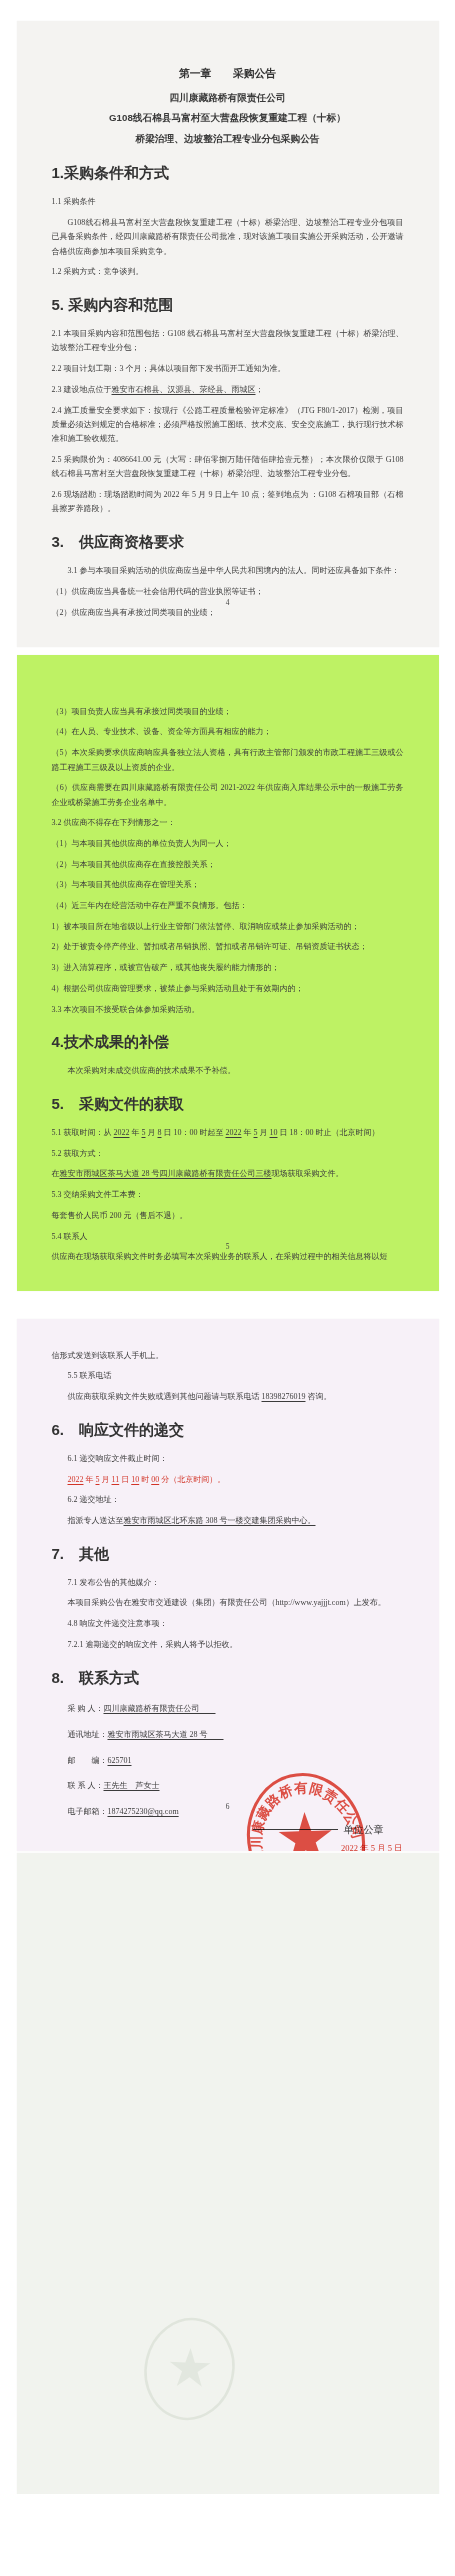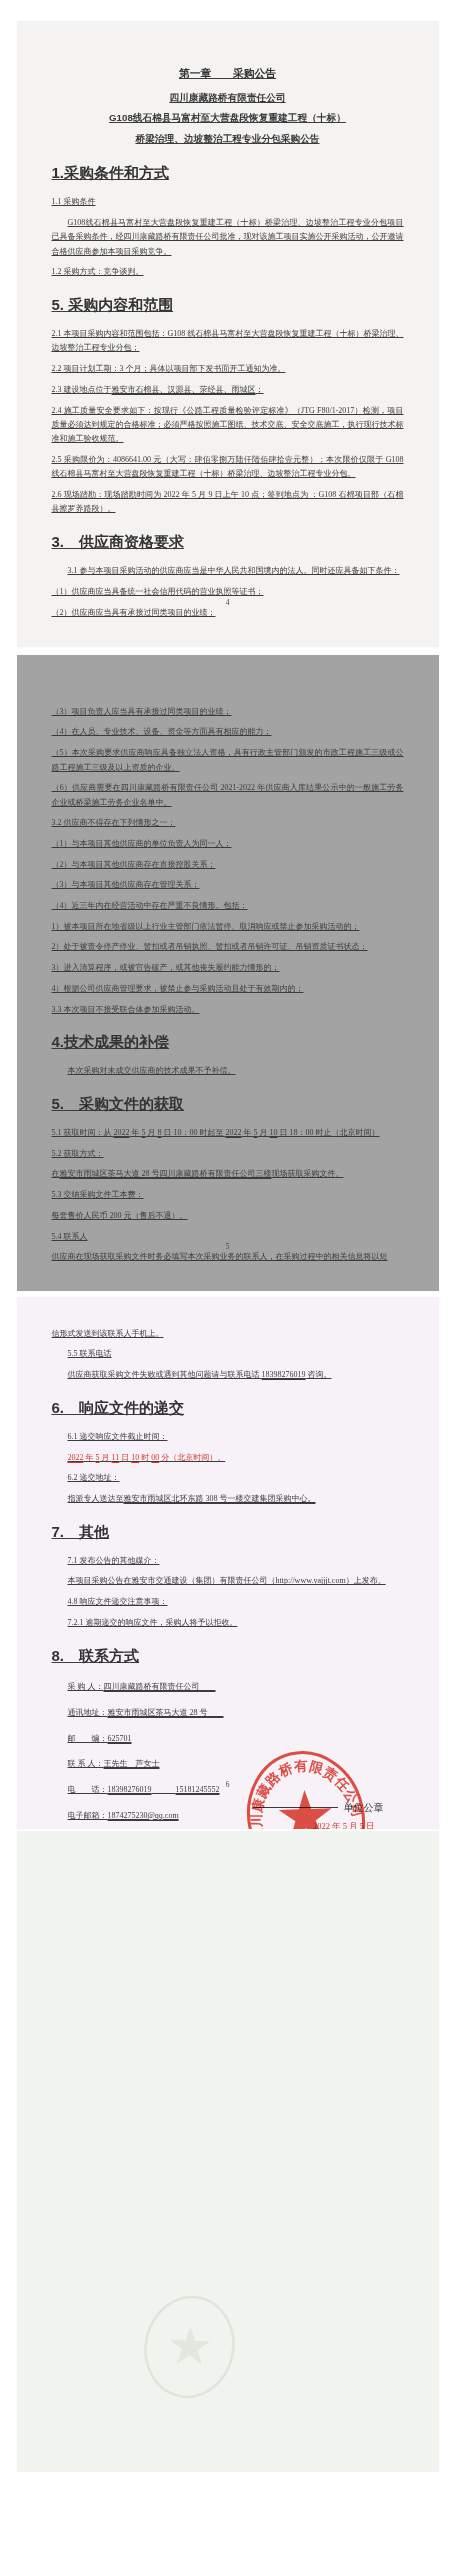--- a/index.html
+++ b/index.html
@@ -11,24 +11,24 @@
     -webkit-font-smoothing:antialiased;
   }
   .page{
     width:422px;
     margin:0 auto;
     position:relative;
     box-sizing:border-box;
     overflow:hidden;
     box-shadow:0 0 1.1px rgba(0,0,0,.08);
   }
-  .page .content{padding:0 35px;text-decoration:underline;}
+  .page .content{padding:0 35px;}
   .page-1{height:626px;margin-top:20.5px;background:#f4f3f1;padding-top:34px;}
-  .page-2{height:636px;margin-top:8px;background:#a3a3a3;padding-top:44px;}
-  .page-3{height:532px;margin-top:6px;background:#f7f1f8;padding-top:24px;}
+  .page-2{height:636px;margin-top:8px;background:#bef264;padding-top:44px;}
+  .page-3{height:532px;margin-top:28px;background:#f7f1f8;padding-top:24px;}
   .page-4{height:641px;margin-top:2.8px;background:#f1f3ee;}
 
   .blk{font-size:8px;line-height:1.8;margin:6.3px 0;text-align:justify;}
   .blk.title{
     font-family:"Liberation Sans","DejaVu Sans",sans-serif;
     font-size:10.8px;font-weight:bold;text-align:center;
     margin:9px 0 5.7px;color:#333;
   }
   .blk.subtitle{
     font-family:"Liberation Sans","DejaVu Sans",sans-serif;
@@ -52,21 +52,21 @@
   
   .sign-area{
     position:absolute;top:504px;right:55px;
     font-size:10px;color:#333;white-space:nowrap;
   }
   .sign-line{
     display:inline-block;width:85px;height:0.6px;
     border-bottom:0.9px solid #3a3a3a;vertical-align:2.3px;margin-right:3.4px;
   }
   .seal-date{
-    position:absolute;top:524px;right:64px;
+    position:absolute;top:524px;right:36px;
     font-size:8.5px;white-space:nowrap;
   }
 
   .stamp{
     position:absolute;top:450px;left:227px;width:124px;height:141px;
     transform:rotate(-14deg);
     opacity:.88;
     mix-blend-mode:multiply;
     pointer-events:none;
   }
@@ -154,21 +154,20 @@
       <div class="blk h"><span>7.　其他</span></div>
       <div class="blk p ind"><span>7.1 发布公告的其他媒介：</span></div>
       <div class="blk p ind"><span>本项目采购公告在雅安市交通建设（集团）有限责任公司（http://www.yajjjt.com）上发布。</span></div>
       <div class="blk p ind"><span>4.8 响应文件递交注意事项：</span></div>
       <div class="blk p ind"><span>7.2.1 逾期递交的响应文件，采购人将予以拒收。</span></div>
       <div class="blk h"><span>8.　联系方式</span></div>
       <div class="blk kv ind"><span>采 购 人：</span><span class="u">四川康藏路桥有限责任公司　　</span></div>
       <div class="blk kv ind"><span>通讯地址：</span><span class="u">雅安市雨城区茶马大道 28 号　　</span></div>
       <div class="blk kv ind"><span>邮　　编：</span><span class="u">625701</span></div>
       <div class="blk kv ind"><span>联 系 人：</span><span class="u">王先生　芦女士</span></div>
-      <div class="blk kv ind"><span>电　　话：</span><span class="u">18398276019</span><span>　　　</span><span class="u">15181245552</span></div>
       <div class="blk kv ind"><span>电子邮箱：</span><span class="u">1874275230@qq.com</span></div>
     </div>
 
   <div class="sign-area">
     <span class="sign-line"></span>
     <span>单位公章</span>
   </div>
 
   <div class="seal-date"><span class="u r">2022</span><span class="r"> 年 </span><span class="u r">5</span><span class="r"> 月 </span><span class="u r">5</span><span class="r"> 日</span></div>
 

